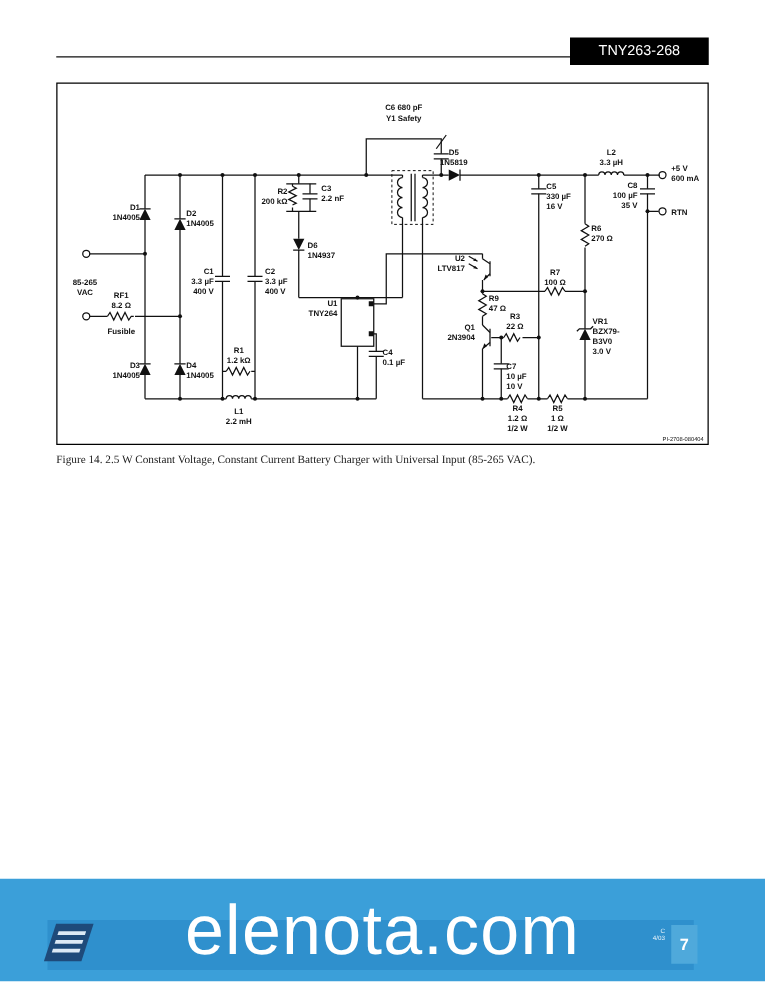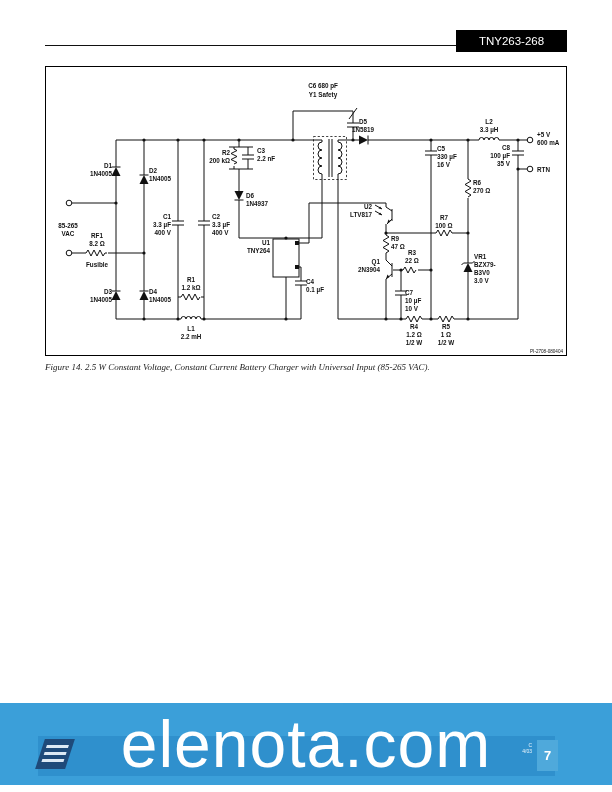--- a/index.html
+++ b/index.html
@@ -3,31 +3,31 @@
 <meta charset="utf-8">
 <style>
   html,body{margin:0;padding:0;}
   body{width:612px;height:792px;position:relative;background:#ffffff;overflow:hidden;
        font-family:"Liberation Sans",sans-serif;}
   .hdr-rule{position:absolute;left:45px;top:45px;width:411px;border-top:1.5px solid #111;}
   .hdr-box{position:absolute;left:456px;top:30px;width:111px;height:22px;background:#000;
            color:#fff;font-size:11.5px;font-weight:normal;text-align:center;line-height:22px;}
   .schframe{position:absolute;left:45px;top:66px;width:520px;height:288px;border:1px solid #000;background:#fff;}
   .caption{position:absolute;left:45px;top:362px;width:520px;font-family:"Liberation Serif",serif;
-           font-style:italic;font-size:9px;color:#222;}
+           font-size:9px;color:#222;}
   .banner{position:absolute;left:0;top:703px;width:612px;height:82px;background:#3b9fd9;}
   .strip{position:absolute;left:38px;right:57px;top:33px;height:40px;background:#2f90cd;}
   .logo{position:absolute;left:40px;top:36px;width:30px;height:30px;background:#1e4a7a;
         transform:skewX(-18deg);overflow:hidden;}
   .logo .bar{position:absolute;left:4px;right:4px;height:3px;background:#dce9f5;}
   .rev{position:absolute;right:80px;top:39px;color:#eaf4fb;font-size:5px;line-height:6px;text-align:right;}
   .pagebox{position:absolute;right:54px;top:37px;width:21px;height:31px;background:#4fa9db;
            color:#fff;font-size:13px;font-weight:bold;text-align:center;line-height:31px;}
   .wm{position:absolute;left:0;top:0;width:100%;height:82px;line-height:82px;text-align:center;
-      color:#fff;font-size:66px;letter-spacing:1px;white-space:nowrap;}
+      color:#fff;font-size:56px;letter-spacing:1px;white-space:nowrap;}
   svg .wire{stroke:#111;stroke-width:1;fill:none;}
   svg .comp{stroke:#111;stroke-width:1;fill:none;}
   svg .fillb{fill:#111;stroke:none;}
   svg .dash{stroke:#111;stroke-width:0.8;fill:none;stroke-dasharray:2.2,2;}
   svg text{font-family:"Liberation Sans",sans-serif;font-size:6.3px;font-weight:700;fill:#111;}
   svg text.ts{font-size:7px;font-style:italic;}
   svg text.pi{font-size:4.6px;font-weight:400;}
   svg text.pin{font-size:6.5px;}
 </style>
 </head>

